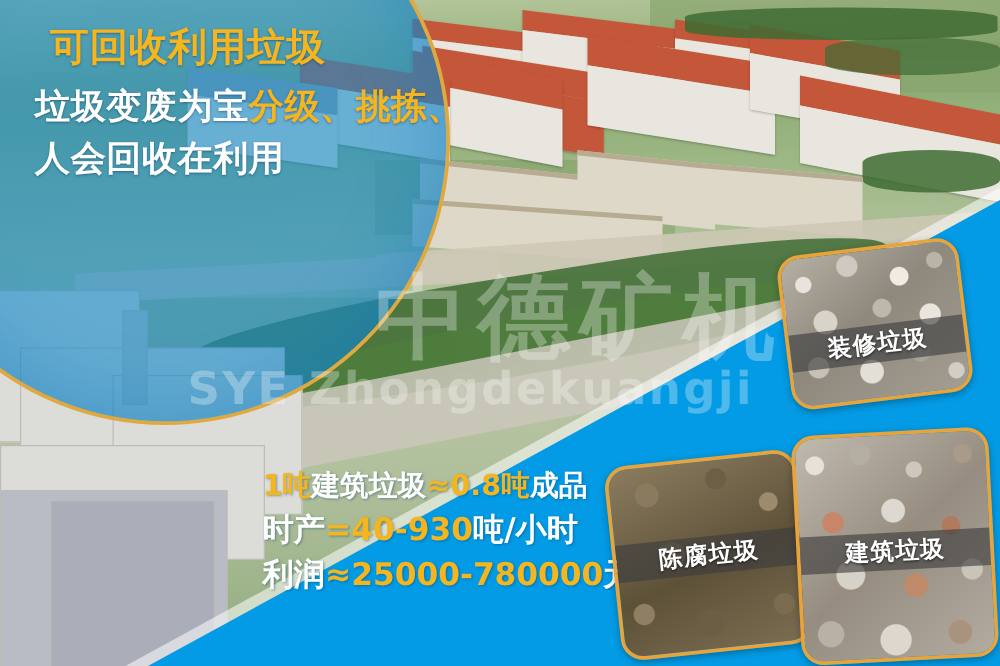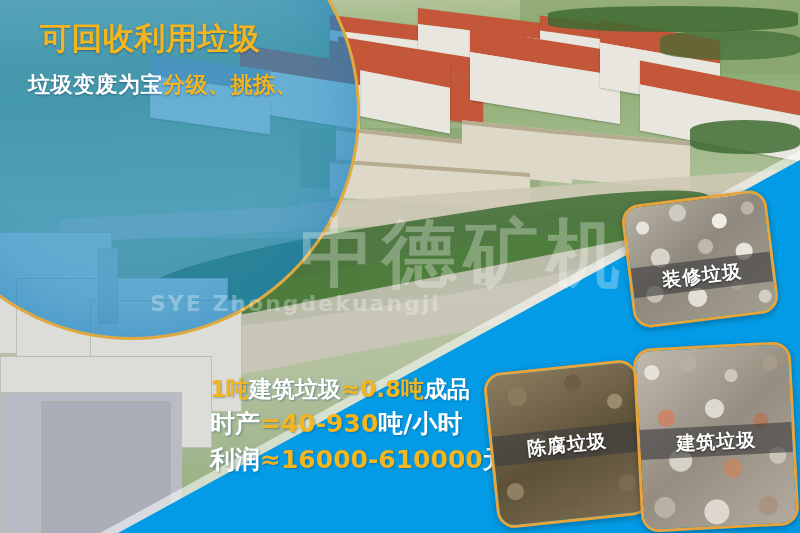--- a/index.html
+++ b/index.html
@@ -63,38 +63,38 @@
   }
   .ct-h1{
     font-size:31px;font-weight:700;color:var(--gold);
     padding-left:18px;line-height:40px;
   }
   .ct-h2{
     font-size:27px;font-weight:700;color:#ffffff;
     padding-left:8px;line-height:40px;
   }
   .ct-body{
-    font-size:22px;font-weight:700;color:#ffffff;line-height:30px;
+    font-size:28px;font-weight:700;color:#ffffff;line-height:30px;
     padding-left:6px;
   }
   .ct-body .hl{color:var(--gold);}
 
   
   .watermark{
     position:absolute;left:150px;top:205px;width:520px;height:120px;
     z-index:4;pointer-events:none;opacity:.30;text-align:center;
   }
   .wm-cn{
     position:absolute;left:150px;top:0;
     font-size:74px;font-weight:700;color:#ffffff;letter-spacing:8px;
     white-space:nowrap;
   }
   .wm-en{
     position:absolute;left:0;top:86px;
-    font-size:22px;font-weight:700;color:#ffffff;letter-spacing:2px;
+    font-size:36px;font-weight:700;color:#ffffff;letter-spacing:2px;
     white-space:nowrap;
   }
 
   
   .headline{
     position:absolute;left:398px;top:278px;z-index:8;
     font-size:48px;font-weight:700;color:var(--gold);
     letter-spacing:4px;white-space:nowrap;
     text-shadow:2px 2px 0 rgba(255,255,255,.85),-1px -1px 0 rgba(255,255,255,.5);
   }
@@ -260,33 +260,36 @@
     <div class="wm-cn">中德矿机</div>
     <div class="wm-en">SYE Zhongdekuangji</div>
   </div>
 
   <div class="circle"></div>
   <div class="circle-text">
     <p class="ct-line ct-h1">可回收利用垃圾</p>
     <p class="ct-line ct-body">
       <span>垃圾变废为宝</span><span class="hl">分级、挑拣、</span>
     </p>
+    <p class="ct-line ct-body">
+      <span>人会回收在利用</span>
+    </p>
   </div>
 
 
   <div class="stats">
     <p class="stat-line stat-lead">
       <span class="hl">1吨</span><span>建筑垃圾</span><span class="hl">≈0.8吨</span><span>成品</span>
     </p>
 
     <p class="stat-line stat-row">
       <span>时产</span><span class="hl">=</span><span class="hl">40-930</span><span>吨/小时</span>
     </p>
     <p class="stat-line stat-row">
-      <span>利润</span><span class="hl">≈</span><span class="hl">16000-610000</span><span>元/天</span>
+      <span>利润</span><span class="hl">≈</span><span class="hl">25000-780000</span><span>元/天</span>
     </p>
   </div>
 
   <div class="thumb" style="left:627px;top:197px;width:140px;height:118px;transform:rotate(-7deg);">
     <div class="img tex-rubble"></div>
     <div class="cap" style="top:60px;">装修垃圾</div>
   </div>
 
   <div class="thumb" style="left:490px;top:366px;width:148px;height:150px;transform:rotate(-6deg);">
     <div class="img tex-compost"></div>

